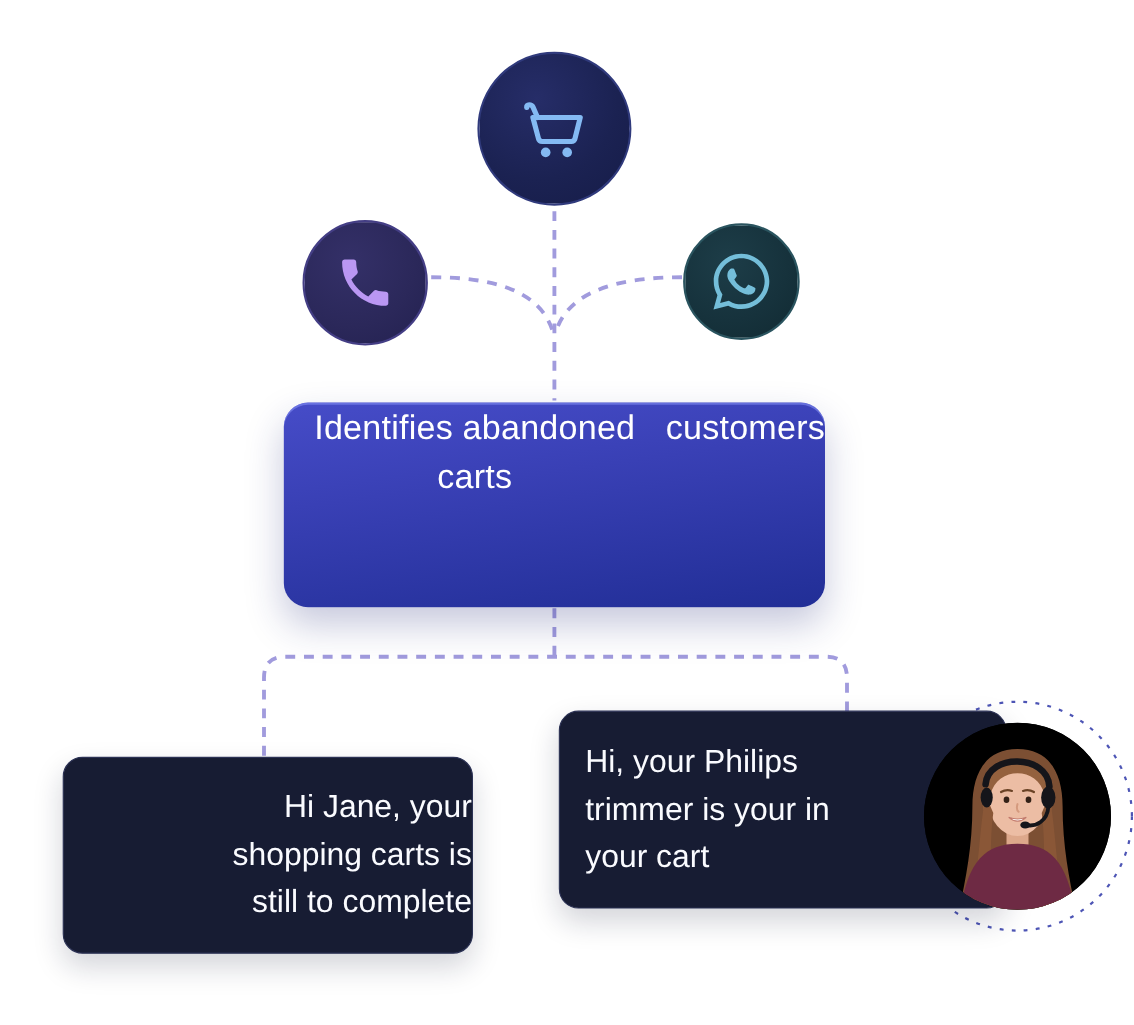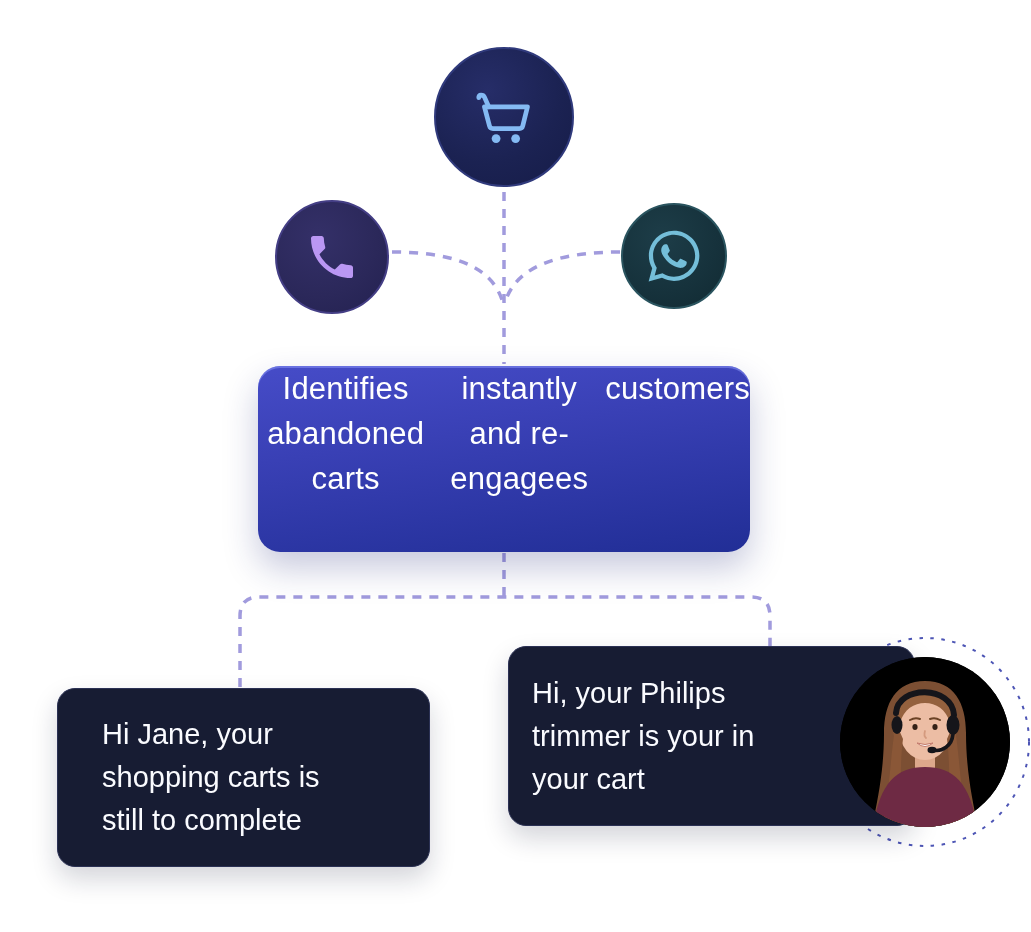--- a/index.html
+++ b/index.html
@@ -39,21 +39,21 @@
     letter-spacing:.2px; z-index:2;
   }
 
   
   .card {
     position:absolute; background:#171c33; border:1px solid #2b3154;
     border-radius:18px; color:#fafbff; font-size:29px; line-height:43px;
     font-weight:500; display:flex; flex-direction:column; justify-content:center;
     z-index:2; box-sizing:border-box; box-shadow:0 12px 26px rgba(15,20,50,.18);
   }
-  .card-left  { left:57px;  top:688px; width:373px; height:179px; padding-left:44px; }
+  .card-left  { left:57px;  top:688px; width:373px; height:179px; padding-left:44px;align-items:flex-end; }
   .card-right { left:508px; top:646px; width:407px; height:180px; padding-left:23px; }
   .card-line { white-space:nowrap; }
 
   
   .photo {
     position:absolute; left:840px; top:657px; width:170px; height:170px;
     border-radius:50%; overflow:hidden; background:#000; z-index:3;
   }
 </style>
 </head>
@@ -90,21 +90,20 @@
   </div>
 
   <div class="circle circle-whatsapp">
     <svg width="58" height="58" viewBox="0 0 448 512">
       <path fill="#74bed9" d="M380.9 97.1C339 55.1 283.2 32 223.9 32c-122.4 0-222 99.6-222 222 0 39.1 10.2 77.3 29.6 111L0 480l117.7-30.9c32.4 17.7 68.9 27 106.1 27h.1c122.3 0 224.1-99.6 224.1-222 0-59.3-25.2-115-67.1-157zm-157 341.6c-33.2 0-65.7-8.9-94-25.7l-6.7-4-69.8 18.3L72 359.2l-4.4-7c-18.5-29.4-28.2-63.3-28.2-98.2 0-101.7 82.8-184.5 184.6-184.5 49.3 0 95.6 19.2 130.4 54.1 34.8 34.9 56.2 81.2 56.1 130.5 0 101.8-84.9 184.6-186.6 184.6zm101.2-138.2c-5.5-2.8-32.8-16.2-37.9-18-5.1-1.9-8.8-2.8-12.5 2.8-3.7 5.6-14.3 18-17.6 21.8-3.2 3.7-6.5 4.2-12 1.4-32.6-16.3-54-29.1-75.5-66-5.7-9.8 5.7-9.1 16.3-30.3 1.8-3.7.9-6.9-.5-9.7-1.4-2.8-12.5-30.1-17.1-41.2-4.5-10.8-9.1-9.3-12.5-9.5-3.2-.2-6.9-.2-10.6-.2-3.7 0-9.7 1.4-14.8 6.9-5.1 5.6-19.4 19-19.4 46.3 0 27.3 19.9 53.7 22.6 57.4 2.8 3.7 39.1 59.7 94.8 83.8 35.2 15.2 49 16.5 66.6 13.9 10.7-1.6 32.8-13.4 37.4-26.4 4.6-13 4.6-24.1 3.2-26.4-1.3-2.5-5-3.9-10.5-6.6z"></path>
     </svg>
   </div>
 
   <div class="main-box">
     <div>Identifies abandoned carts</div>
-    <div>instantly and re-engagees</div>
     <div>customers</div>
   </div>
 
   <div class="card card-left">
     <div class="card-line">Hi Jane, your</div>
     <div class="card-line">shopping carts is</div>
     <div class="card-line">still to complete</div>
   </div>
 
   <div class="card card-right">

